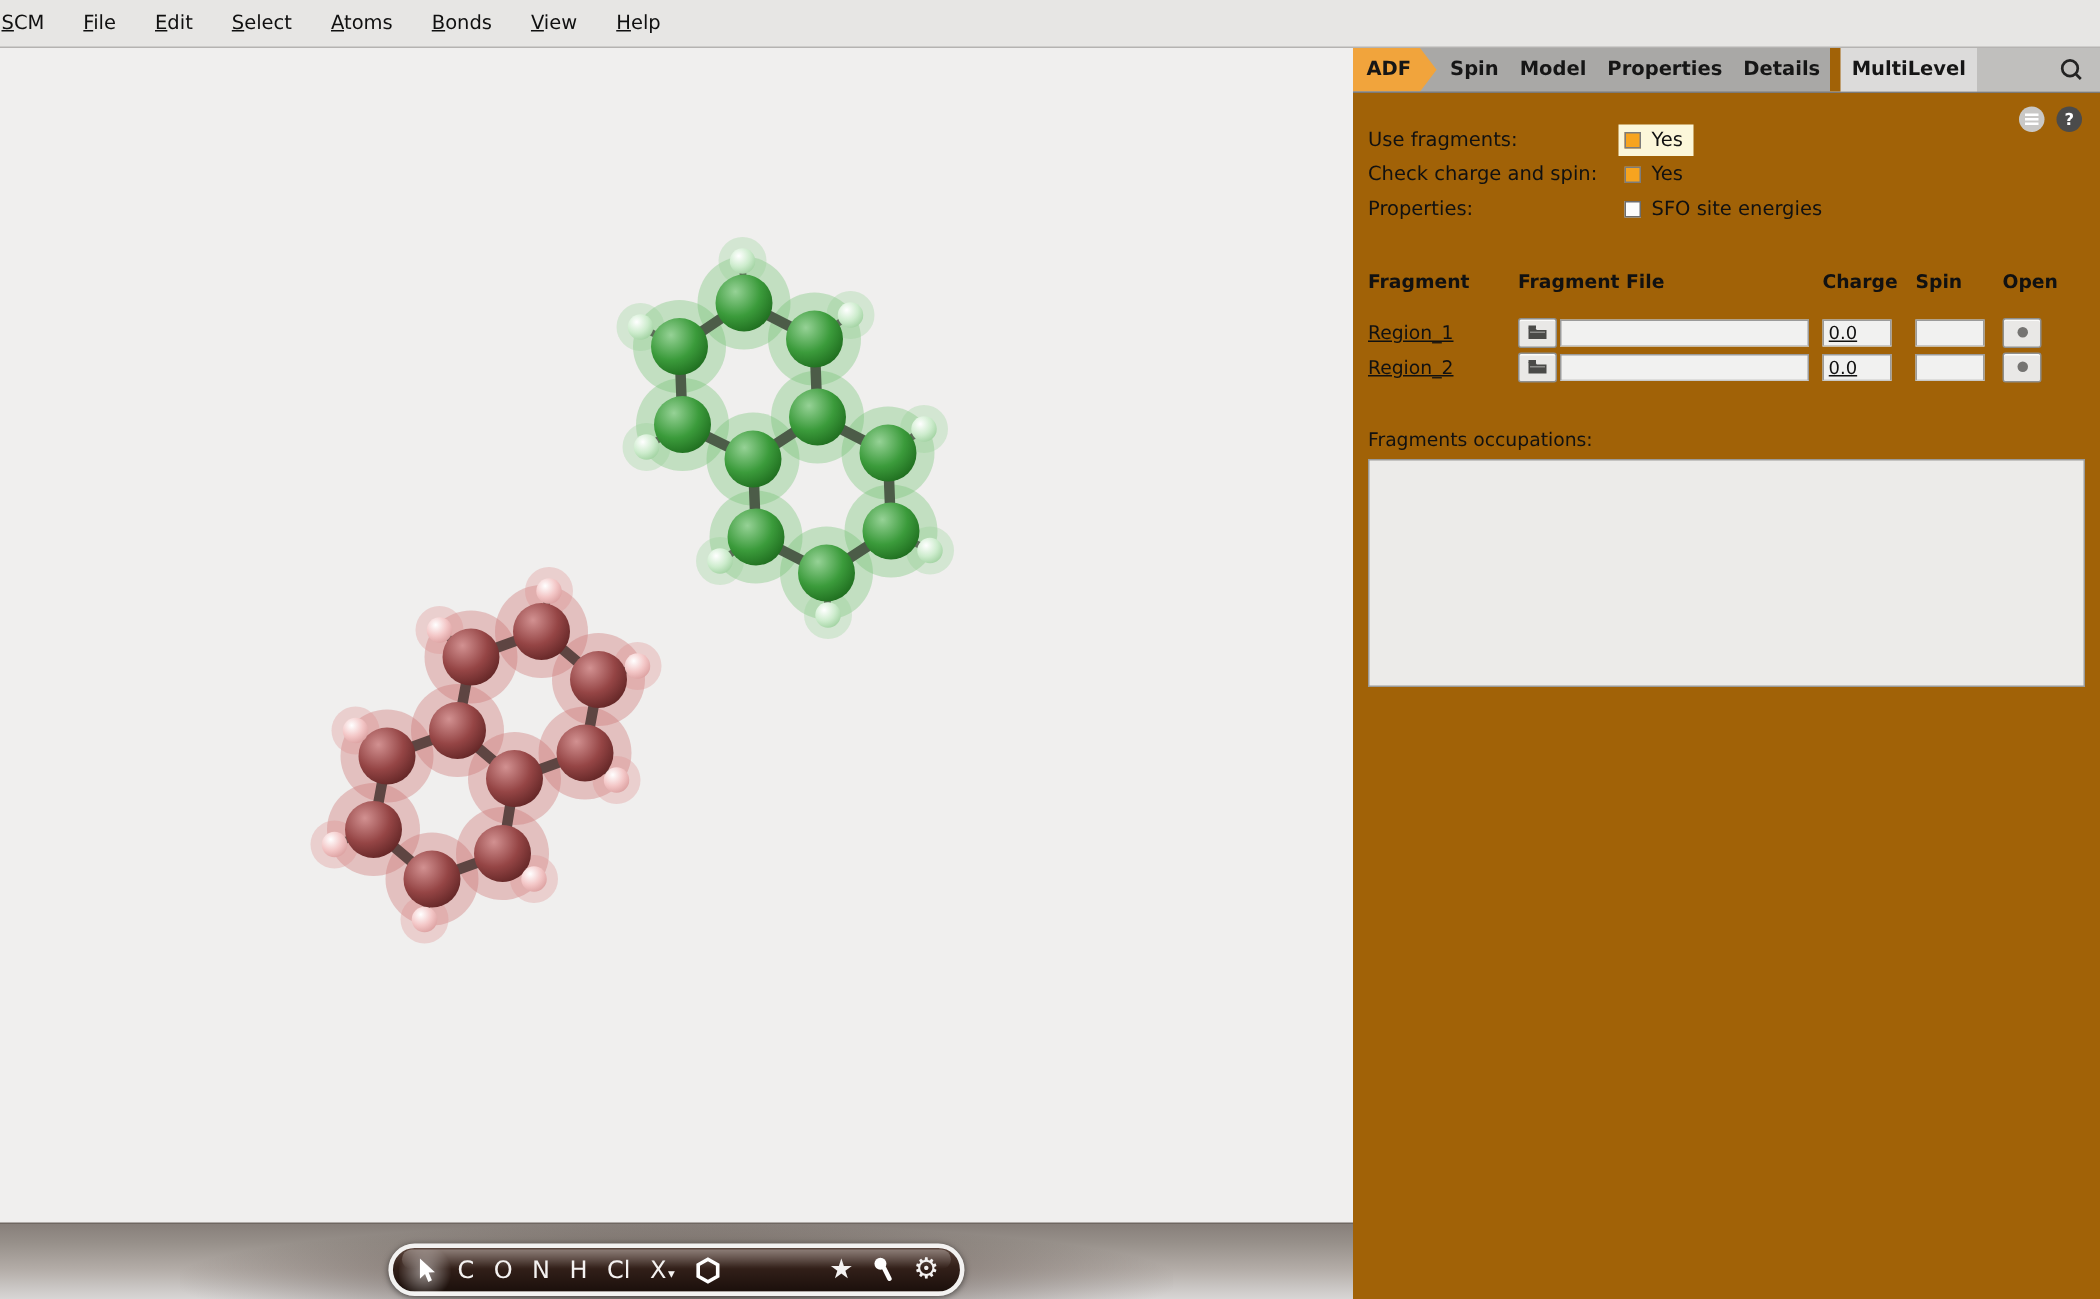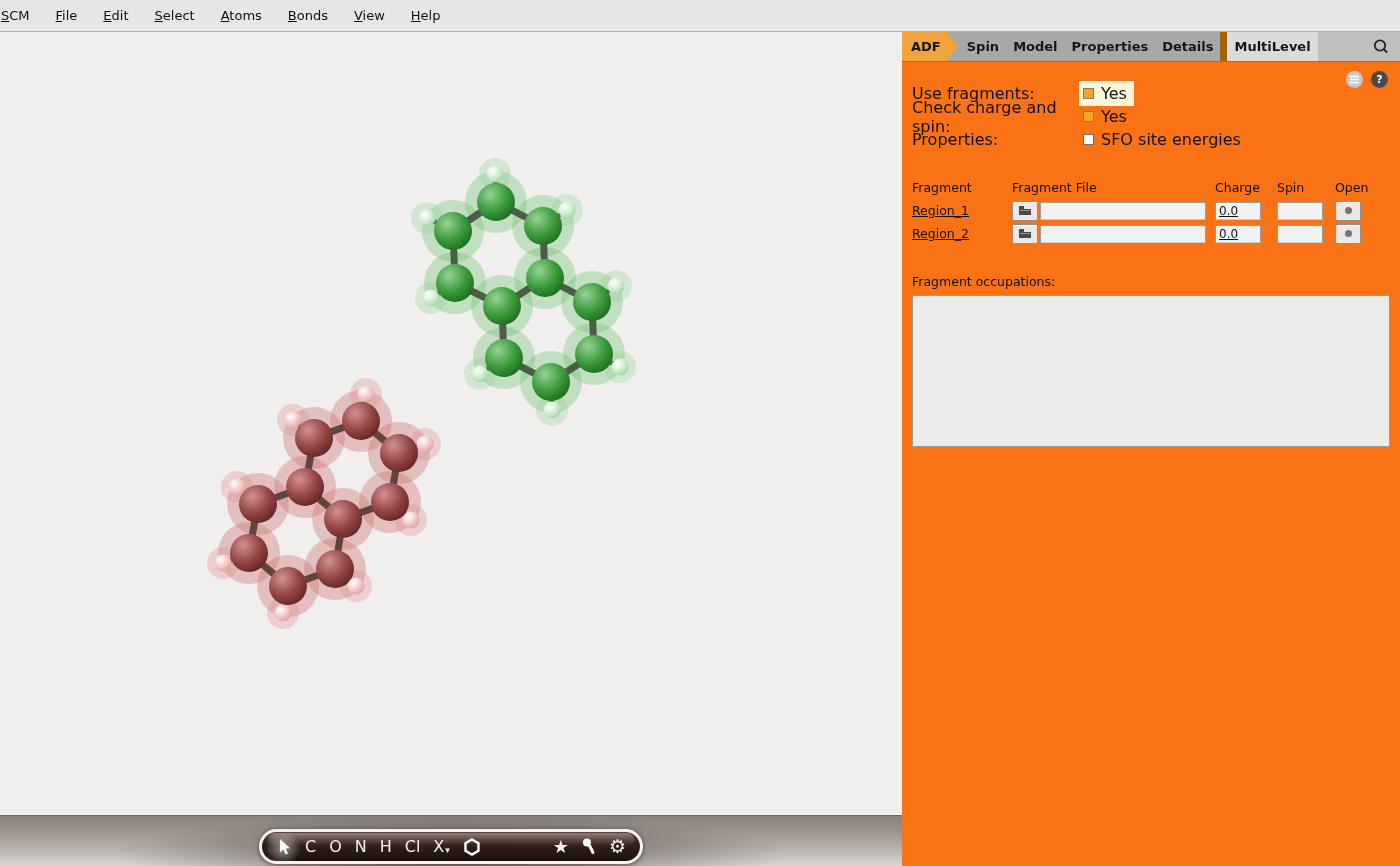--- a/index.html
+++ b/index.html
@@ -37,49 +37,49 @@
     background:radial-gradient(circle at 45% 50%, rgba(255,255,255,.5), rgba(255,255,255,0) 70%); pointer-events:none; }
   .tool { position:relative; color:#f4f2f1; font-size:16px; line-height:1;
     display:flex; align-items:center; cursor:default; }
   .tool .caret { font-size:9px; margin-left:1px; margin-top:8px; }
   .tool.star { font-size:18px; }
   .tool.gear { font-size:19px; }
   .spacer { width:46px; }
 
   
   .panel { position:absolute; top:32px; left:902px; width:498px; height:834px;
-    background:#f97316; }
+    background:#a16207; }
   .tabbar { height:30px; background:#a9a8a6; display:flex; align-items:stretch;
     font-size:13px; font-weight:bold; color:#161616; border-bottom:1px solid #7c7a78; }
   .tabs-container { display:flex; align-items:stretch; }
   .tab { display:flex; align-items:center; padding:0 7px; cursor:default; white-space:nowrap; }
   .tab.adf { background:#f1a43c; padding:0 17px 0 9px; margin-right:2px;
     clip-path:polygon(0 0, calc(100% - 11px) 0, 100% 50%, calc(100% - 11px) 100%, 0 100%); }
   .tab.active { background:#dcdbda; border-left:7px solid #a16207; position:relative; top:0; }
   .tab-rest { flex:1; background:#c0bfbd; display:flex; align-items:center;
     justify-content:flex-end; padding-right:9px; }
 
   .panel-title { text-align:center; font-weight:bold; font-size:13px; padding-top:12px; color:#0d0d0d; }
   .title-btn { position:absolute; width:17px; height:17px; border-radius:50%;
     display:flex; align-items:center; justify-content:center; cursor:default; }
   .title-btn.menu { right:37px; top:39px; background:#c9c8c6; }
   .title-btn.help { right:12px; top:39px; background:#4b4b4b; color:#fff; font-size:11px; font-weight:bold; }
 
-  .options { margin:20px 0 0 10px; font-size:16px; color:#111; }
+  .options { margin:20px 0 0 10px; font-size:13px; color:#111; }
   .opt-row { display:flex; align-items:center; height:23px; }
   .opt-label { width:171px; }
   .opt-ctrl { display:flex; align-items:center; gap:7px;text-align:right; }
   .opt-ctrl.hl { background:#fcf7da; padding:3px 7px 3px 4px; margin:-3px -7px -3px -4px; }
   .cb { width:11px; height:11px; border:1px solid #6d6d6d; flex:none; }
   .cb.on { background:#f7a41f; border-color:#7c7c7c; }
   .cb.off { background:#fdfdfc; }
 
   .frag-table { margin:27px 0 0 10px; font-size:12.5px; color:#111; }
   .frag-grid { display:grid; grid-template-columns:100px 28px 166px 9px 46px 16px 46px 12px 26px; align-items:center; }
-  .frag-head { height:18px; margin-bottom:3px; }
+  .frag-head { height:18px; margin-bottom:14px;font-weight:bold; }
   .frag-row { height:23px;text-decoration:underline; }
   .col-file-head { grid-column:2 / span 2; }
   .ffield { height:18px; width:100%; background:#f1f1f0; border:1px solid #9b9b9b;
     border-bottom-color:#c9c9c8; font-family:inherit; font-size:12px; padding:0 3px; color:#111; }
   .btn { height:20px; width:26px; background:#e9e8e6; border:1px solid #8f8f8d; border-radius:2px;
     box-shadow:inset 0 1px 0 #fbfbfa; display:flex; align-items:center; justify-content:center; cursor:default; }
   .dot { width:7px; height:7px; border-radius:50%; background:#757472; }
 
   .occ-label { margin:29px 0 6px 10px; font-size:12.5px; color:#111; }
   .occ-box { margin:0 10px; height:152px; background:#ecebe9; border:1px solid #9b9b99; }
@@ -373,16 +373,16 @@
             <span></span>
             <input class="ffield" value="" style="">
             <span></span>
             <div class="btn">
               <span class="dot"></span>
             </div>
           </div>
         </div>
     </div>
 
-    <div class="occ-label">Fragment occupations:</div>
+    <div class="occ-label">Fragments occupations:</div>
     <div class="occ-box"></div>
   </div>
 </div>
 
 </body></html>

